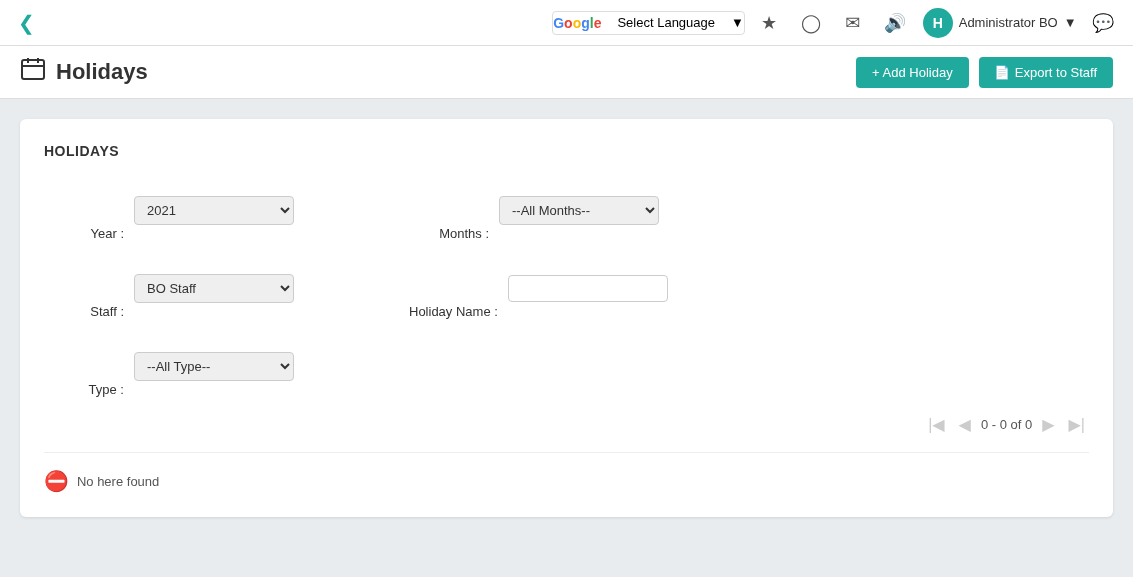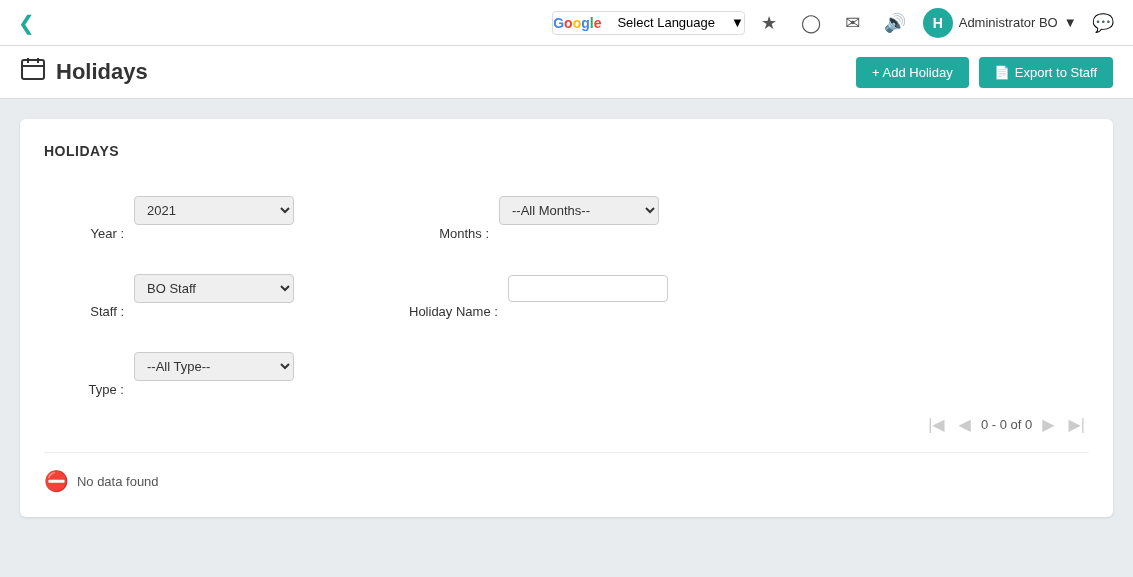--- a/index.html
+++ b/index.html
@@ -377,16 +377,16 @@
       <button class="pag-btn" disabled="">◀</button>
       <span>0 - 0 of 0</span>
       <button class="pag-btn" disabled="">▶</button>
       <button class="pag-btn" disabled="">▶|</button>
     </div>
 
     <hr class="divider">
 
     <div class="no-data">
       <span class="no-data-icon">⛔</span>
-      <span>No data found</span>
+      <span>No here found</span>
     </div>
   </div>
 </div>
 
 </body></html>

